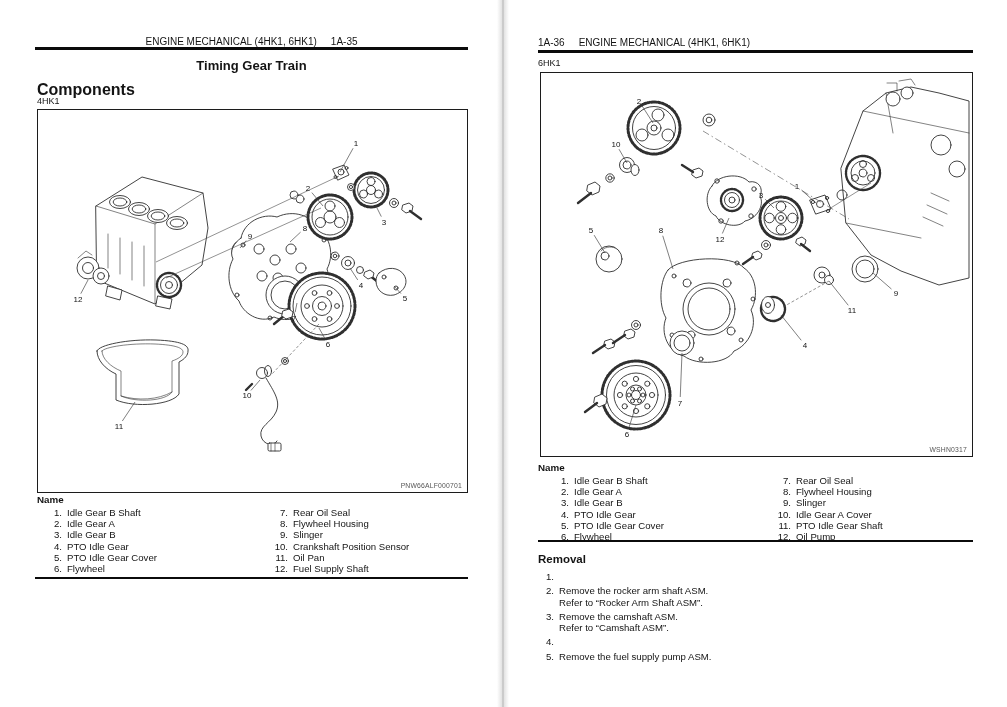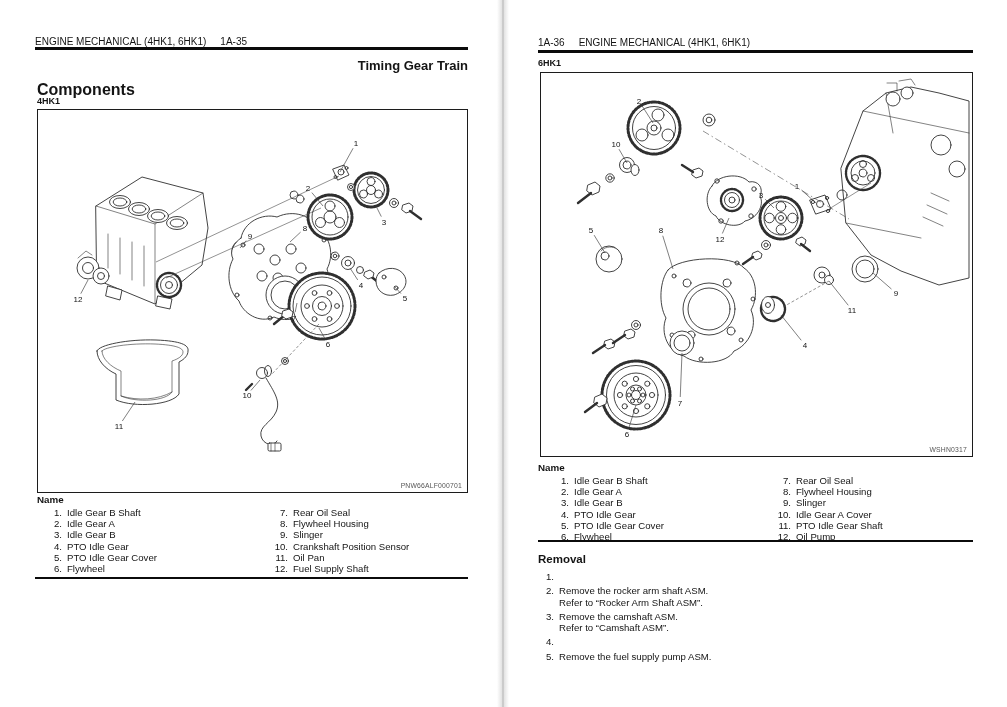--- a/index.html
+++ b/index.html
@@ -2,23 +2,23 @@
 <html><head>
 <meta charset="utf-8">
 <style>
   *{box-sizing:border-box}
   html,body{margin:0;padding:0}
   body{width:1007px;height:707px;position:relative;background:#ffffff;
        font-family:"Liberation Sans",sans-serif;color:#141414;overflow:hidden}
   .abs{position:absolute}
   .rule{background:#0b0b0b}
   .hdr{font-size:10px;white-space:nowrap}
-  .title{font-size:13px;font-weight:bold;text-align:right}
+  .title{font-size:13px;font-weight:bold;text-align:center}
   .subhead{font-size:16px;font-weight:bold}
-  .variant{font-size:9px;font-weight:bold}
+  .variant{font-size:9px;font-weight:normal}
   .dgbox{border:1px solid #1c1c1c;background:#fff}
   .figcode{position:absolute;right:5px;bottom:3px;font-size:6.8px;color:#555;letter-spacing:.2px}
   .nhead{font-size:9.8px;font-weight:bold}
   .nrow{display:flex;line-height:11.2px;font-size:9.6px}
   .nnum{width:20px;text-align:right;margin-right:5px;flex:none}
   .nlab{white-space:nowrap}
   .rmhead{font-size:11.5px;font-weight:bold}
   .step{display:flex;margin-bottom:2.8px;font-size:9.6px;line-height:11.4px}
   .snum{width:14px;text-align:right;margin-right:5px;flex:none}
   .spine{position:absolute;top:0;height:707px;width:12px;left:497px;
@@ -32,21 +32,21 @@
   .boltline{stroke-width:2.4}
   .leader{stroke:#3a3a3a;stroke-width:.65}
   .cline{stroke:#4a4a4a;stroke-width:.6;fill:none}
   .callout{font-size:8px;fill:#111;font-family:"Liberation Sans",sans-serif;text-anchor:middle}
 </style>
 </head>
 <body>
 
 <div class="abs" style="left:35px;top:0;width:433px;height:707px">
 
-  <div class="abs hdr" style="top:36px;left:0;width:433px;text-align:left">
+  <div class="abs hdr" style="top:36px;left:0;width:433px;text-align:center">
     <span>ENGINE MECHANICAL (4HK1, 6HK1)</span><span style="display:inline-block;width:14px"></span><span>1A-35</span>
   </div>
   <div class="abs rule" style="top:47px;left:0;width:433px;height:2.6px"></div>
 
   <div class="abs title" style="top:58px;left:0;width:433px">Timing Gear Train</div>
   <div class="abs subhead" style="top:81px;left:2px">Components</div>
   <div class="abs variant" style="top:96px;left:2px">4HK1</div>
 
   <div class="abs dgbox" style="top:109px;left:2px;width:431px;height:384px">
     <svg id="svg-left" width="429" height="382" viewBox="0 0 429 382">

